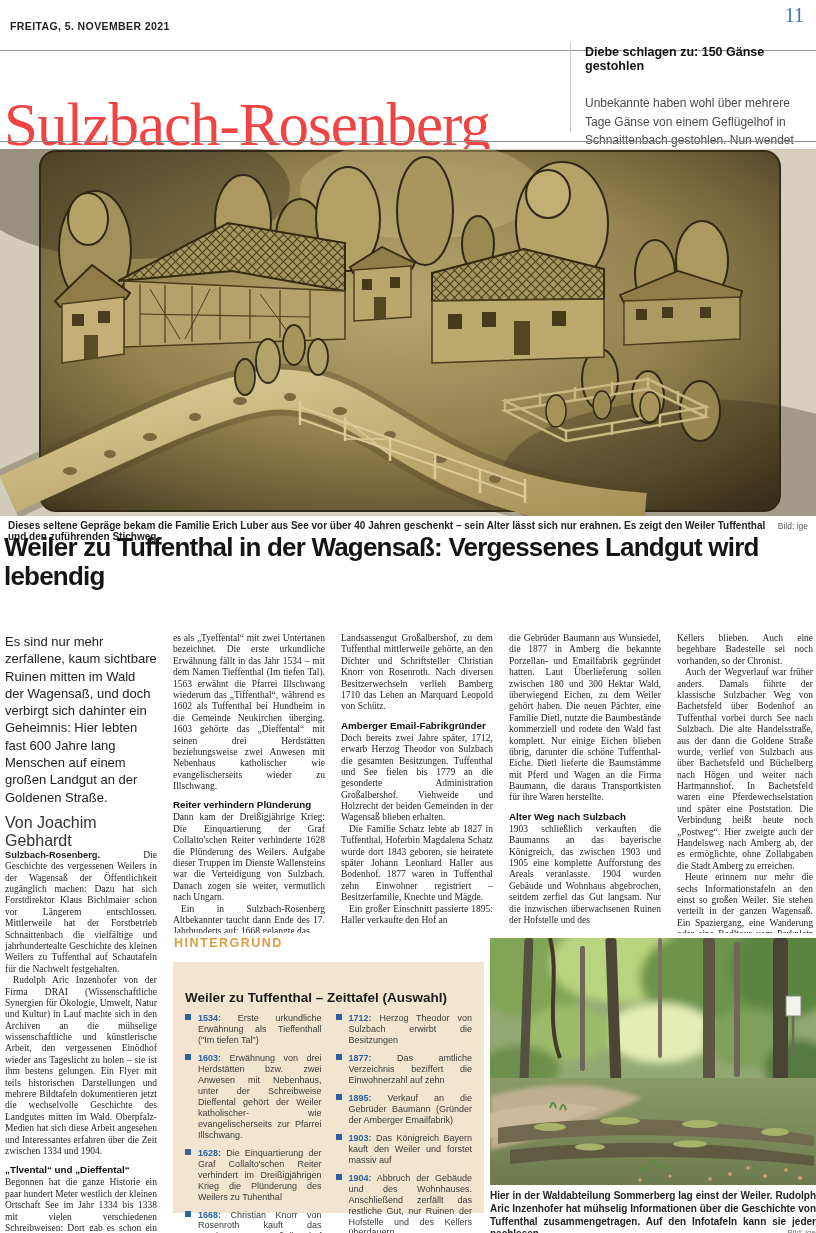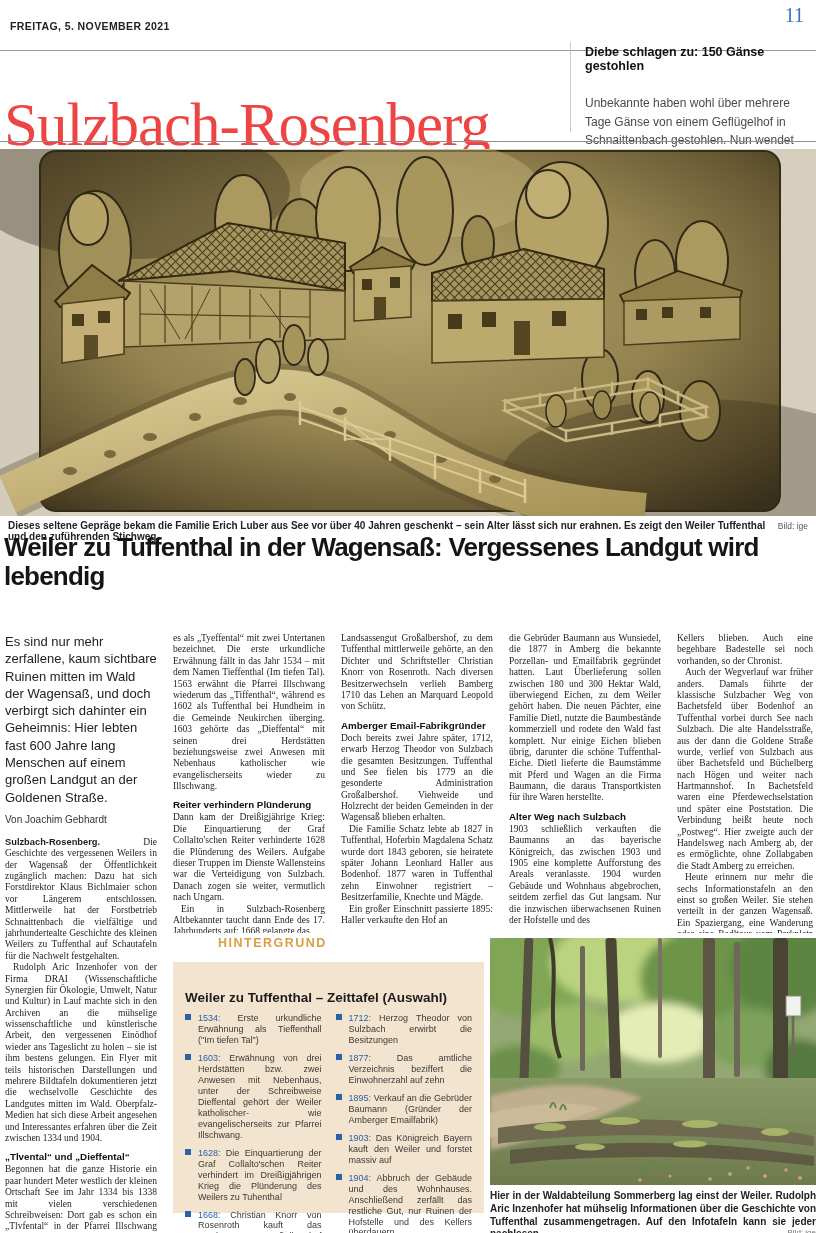--- a/index.html
+++ b/index.html
@@ -30,39 +30,39 @@
   .headline{position:absolute;left:4px;top:533px;margin:0;font-size:26px;font-weight:bold;
             color:#151515;letter-spacing:-.8px;line-height:1.12;}
   
   .col{position:absolute;top:633px;width:152px;overflow:hidden;}
   .col.c1{left:5px;height:598px;}
   .col.c2{left:173px;height:300px;}
   .col.c3{left:341px;height:300px;}
   .col.c4{left:509px;height:300px;}
   .col.c5{left:677px;width:136px;height:300px;}
   .lede{font-size:13px;line-height:1.33;color:#222;margin-bottom:8px;}
-  .byline{font-size:10px;color:#333;margin-bottom:12px;}
+  .byline{font-size:16px;color:#333;}
   .col p{font-family:"Liberation Serif",serif;font-size:9.5px;line-height:1.2;margin:0 0 0 0;
          text-align:justify;color:#1d1d1d;}
   .col p + p{text-indent:8px;}
   .col .lead-in{font-family:"Liberation Sans",sans-serif;font-weight:bold;font-size:9.3px;}
   .col h3.sub{font-size:9.8px;font-weight:bold;margin:7px 0 2px 0;color:#111;}
   
   .kicker{position:absolute;left:174px;top:936px;font-size:12.5px;font-weight:bold;
-          letter-spacing:1.5px;color:#dc9c45;margin-left:44px;}
+          letter-spacing:1.5px;color:#dc9c45;}
   .infobox{position:absolute;left:173px;top:962px;width:311px;height:251px;
            background:#f3e4cf;box-sizing:border-box;padding:28px 12px;}
   .infobox h3{margin:0 0 8px 0;font-size:13.5px;font-weight:bold;color:#1c1c1a;}
   .ib-cols{display:flex;gap:14px;}
   .ib-col{width:50%;}
   .ib-col ul{list-style:none;margin:0;padding:0;}
   .ib-col li{position:relative;padding-left:13px;margin-bottom:7px;font-size:9px;
              line-height:1.22;color:#3a3a38;text-align:justify;}
   .ib-col .sq{position:absolute;left:0;top:1px;width:6px;height:6px;background:#2a62a8;}
-  .ib-col .yr{color:#2a62a8;font-weight:normal;margin-top:41px;}
+  .ib-col .yr{color:#2a62a8;font-weight:bold;margin-top:41px;}
   
   .forest{position:absolute;left:490px;top:938px;width:326px;height:247px;margin:0;}
   .forest-caption{position:absolute;left:490px;top:1190px;width:326px;font-size:10px;
                   font-weight:bold;color:#222;line-height:1.28;text-align:justify;}
   .forest-caption .credit{font-weight:normal;font-size:8px;color:#777;float:right;}
   svg{display:block;}
 </style>
 </head>
 <body>
 

